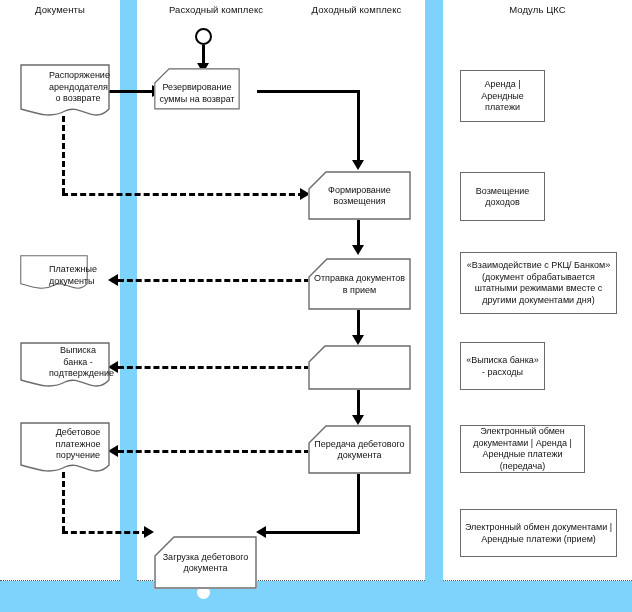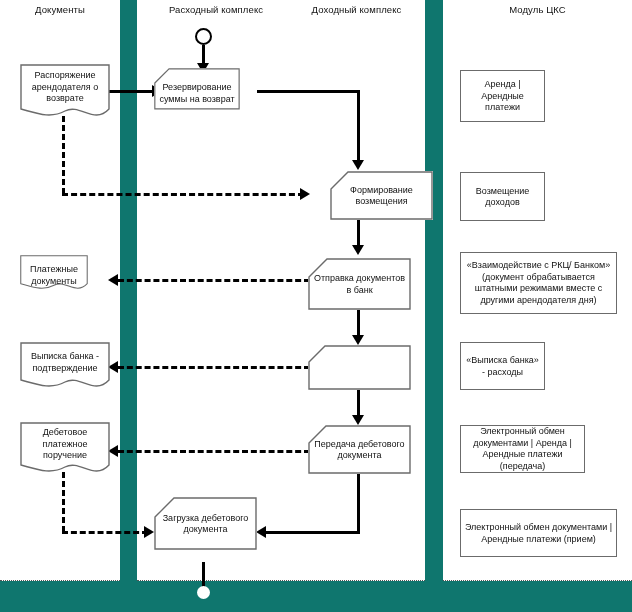--- a/index.html
+++ b/index.html
@@ -1,17 +1,17 @@
 <!DOCTYPE html>
 <html><head>
 <meta charset="utf-8">
 <style>
   html,body{margin:0;padding:0;background:#000;}
   body{font-family:"Liberation Sans","DejaVu Sans",sans-serif;}
-  #canvas{position:relative;width:632px;height:612px;background:#0f766e;overflow:hidden;}
+  #canvas{position:relative;width:632px;height:612px;background:#7dd3fc;overflow:hidden;}
 
   
   .lane{position:absolute;top:0;background:#fff;border-bottom:1px dotted #555;}
   .lane-head{position:absolute;width:100%;top:4px;text-align:center;
              font-size:9.5px;color:#111;letter-spacing:.1px;}
 
   
   .nodetext{position:absolute;left:0;right:0;top:50%;transform:translateY(-50%);
             text-align:center;font-size:9px;line-height:11.5px;color:#111;
             padding:0 3px;box-sizing:border-box;}
@@ -19,21 +19,21 @@
   
   .rbox{position:absolute;background:#fff;border:1px solid #6b6b6b;box-sizing:border-box;}
 
   
   .pbox{position:absolute;background:#fff;box-sizing:border-box;}
   .pbox .sh{position:absolute;inset:0;}
 
   
   .dbox{position:absolute;box-sizing:border-box;}
   .dbox .sh{position:absolute;inset:0;}
-  .dbox .nodetext{top:40%;}
+  .dbox .nodetext{top:40%;padding-left:29px;}
 
   
   .ln{position:absolute;background:#000;}
   .lnh{height:3px;}
   .lnv{width:3px;}
   .dsh-h{position:absolute;height:0;border-top:3px dashed #000;}
   .dsh-v{position:absolute;width:0;border-left:3px dashed #000;}
   .arr{position:absolute;width:0;height:0;}
   .arr-r{border-top:6px solid transparent;border-bottom:6px solid transparent;border-left:10px solid #000;}
   .arr-l{border-top:6px solid transparent;border-bottom:6px solid transparent;border-right:10px solid #000;}
@@ -133,39 +133,39 @@
     <div class="nodetext">Дебетовое платежное поручение</div>
   </div>
 
   <div class="pbox" style="left:154px;top:68px;width:86px;height:50px;">
     <svg class="sh" viewBox="0 0 103 50" preserveAspectRatio="none">
       <path d="M1,18 L18,1 H102 V49 H1 Z" fill="#fff" stroke="#6b6b6b" stroke-width="1.4"></path>
     </svg>
     <div class="nodetext">Резервирование суммы на возврат</div>
   </div>
 
-  <div class="pbox" style="left:154px;top:497px;width:103px;height:53px;">
+  <div class="pbox" style="left:154px;top:536px;width:103px;height:53px;">
     <svg class="sh" viewBox="0 0 103 53" preserveAspectRatio="none">
       <path d="M1,20 L20,1 H102 V52 H1 Z" fill="#fff" stroke="#6b6b6b" stroke-width="1.4"></path>
     </svg>
     <div class="nodetext">Загрузка дебетового документа</div>
   </div>
 
-  <div class="pbox" style="left:308px;top:171px;width:103px;height:49px;margin-left:22px;">
+  <div class="pbox" style="left:308px;top:171px;width:103px;height:49px;">
     <svg class="sh" viewBox="0 0 103 49" preserveAspectRatio="none">
       <path d="M1,18 L18,1 H102 V48 H1 Z" fill="#fff" stroke="#6b6b6b" stroke-width="1.4"></path>
     </svg>
     <div class="nodetext">Формирование возмещения</div>
   </div>
 
   <div class="pbox" style="left:308px;top:258px;width:103px;height:52px;">
     <svg class="sh" viewBox="0 0 103 52" preserveAspectRatio="none">
       <path d="M1,19 L19,1 H102 V51 H1 Z" fill="#fff" stroke="#6b6b6b" stroke-width="1.4"></path>
     </svg>
-    <div class="nodetext">Отправка документов в банк</div>
+    <div class="nodetext">Отправка документов в прием</div>
   </div>
 
   <div class="pbox" style="left:308px;top:345px;width:103px;height:45px;">
     <svg class="sh" viewBox="0 0 103 45" preserveAspectRatio="none">
       <path d="M1,17 L17,1 H102 V44 H1 Z" fill="#fff" stroke="#6b6b6b" stroke-width="1.4"></path>
     </svg>
   </div>
 
   <div class="pbox" style="left:308px;top:425px;width:103px;height:49px;">
     <svg class="sh" viewBox="0 0 103 49" preserveAspectRatio="none">
@@ -176,21 +176,21 @@
 
   <div class="rbox" style="left:460px;top:70px;width:85px;height:52px;padding-left:48px;">
     <div class="nodetext">Аренда | Арендные платежи</div>
   </div>
 
   <div class="rbox" style="left:460px;top:172px;width:85px;height:49px;">
     <div class="nodetext">Возмещение доходов</div>
   </div>
 
   <div class="rbox" style="left:460px;top:252px;width:157px;height:62px;">
-    <div class="nodetext">«Взаимодействие с РКЦ/ Банком» (документ обрабатывается штатными режимами вместе с другими арендодателя дня)</div>
+    <div class="nodetext">«Взаимодействие с РКЦ/ Банком» (документ обрабатывается штатными режимами вместе с другими документами дня)</div>
   </div>
 
   <div class="rbox" style="left:460px;top:342px;width:85px;height:48px;">
     <div class="nodetext">«Выписка банка» - расходы</div>
   </div>
 
   <div class="rbox" style="left:460px;top:425px;width:125px;height:48px;">
     <div class="nodetext">Электронный обмен документами | Аренда | Арендные платежи (передача)</div>
   </div>
 

